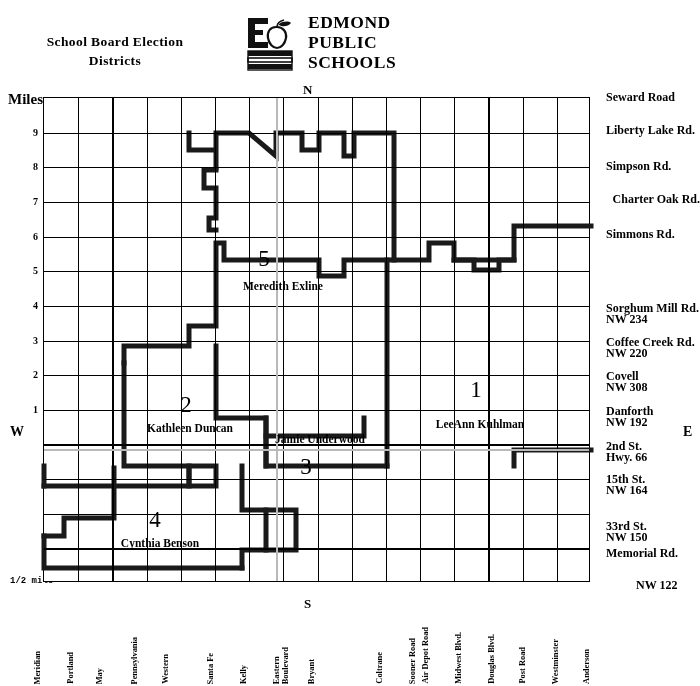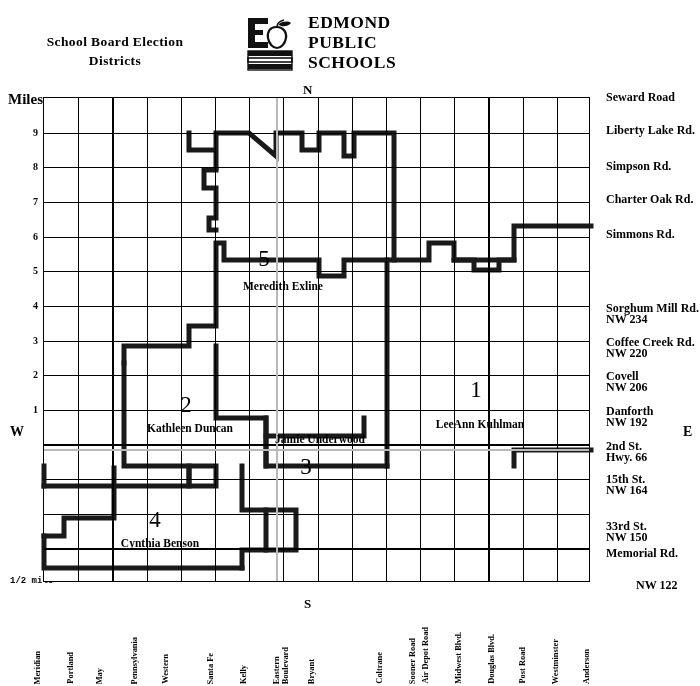--- a/index.html
+++ b/index.html
@@ -268,28 +268,28 @@
       <div class="dnum" style="left: 155px; top: 520px;">4</div>
       <div class="dname" style="left: 160px; top: 543px;">Cynthia Benson</div>
       <div class="dnum" style="left: 264px; top: 259px;">5</div>
       <div class="dname" style="left: 283px; top: 286px;">Meredith Exline</div>
     </div>
 
   <div class="roads" id="roads">
       <div class="road" style="top: 92px;">Seward Road</div>
       <div class="road" style="top: 125px;">Liberty Lake Rd.</div>
       <div class="road" style="top: 161px;">Simpson Rd.</div>
-      <div class="road" style="top: 194px;">Charter Oak Rd.</div>
+      <div class="road" style="top: 194px; text-align: right;">Charter Oak Rd.</div>
       <div class="road" style="top: 229px;">Simmons Rd.</div>
       <div class="road" style="top: 303px;">Sorghum Mill Rd.
 NW 234</div>
       <div class="road" style="top: 337px;">Coffee Creek Rd.
 NW 220</div>
       <div class="road" style="top: 371px;">Covell
-NW 206</div>
+NW 308</div>
       <div class="road" style="top: 406px;">Danforth
 NW 192</div>
       <div class="road" style="top: 441px;">2nd St.
 Hwy. 66</div>
       <div class="road" style="top: 474px;">15th St.
 NW 164</div>
       <div class="road" style="top: 521px;">33rd St.
 NW 150</div>
       <div class="road" style="top: 548px;">Memorial Rd.</div>
       <div class="road" style="top: 580px; padding-left: 30px;">NW 122</div>

